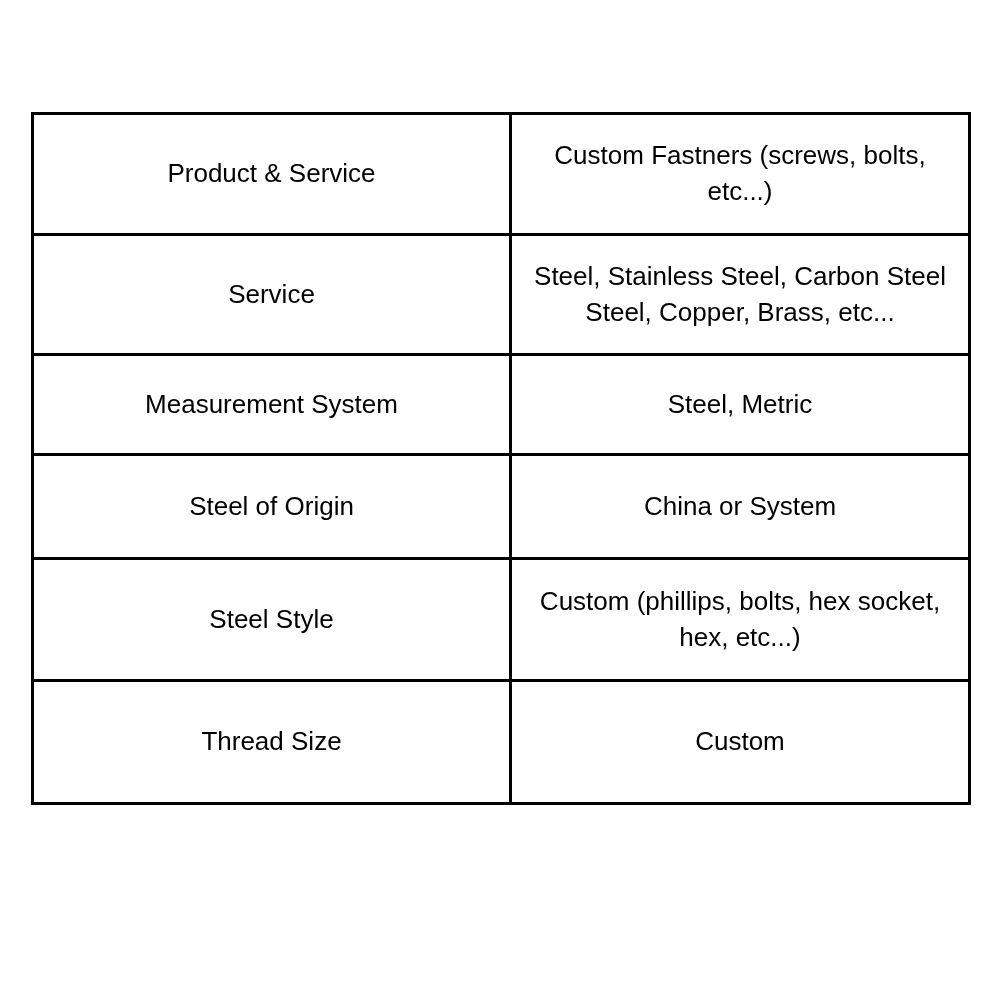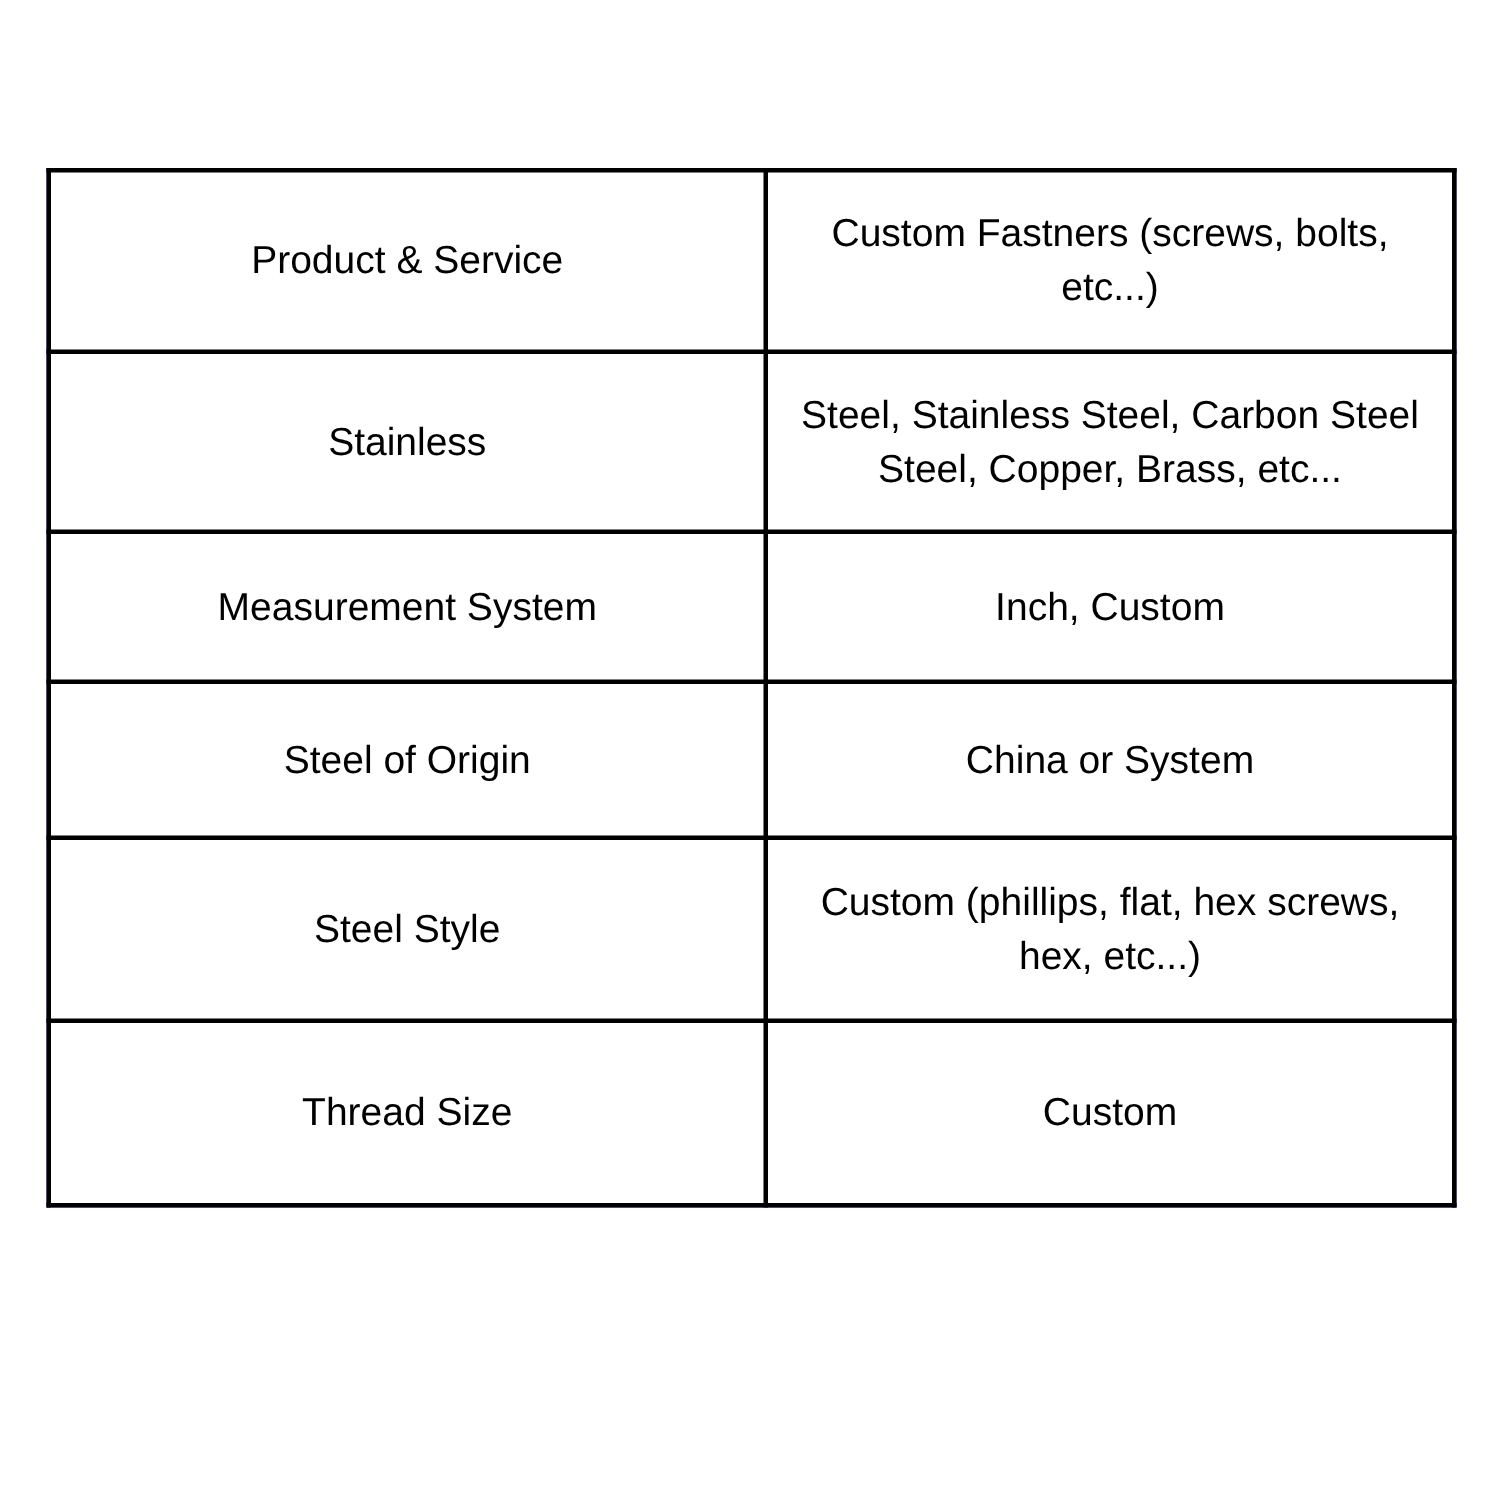--- a/index.html
+++ b/index.html
@@ -25,21 +25,21 @@
   }
 
   
   .spec-table {
     position: absolute;
     left: 31px;
     top: 112px;
     width: 937px;
     border-collapse: collapse;
     table-layout: fixed;
-    background: #6d28d9;
+    background: #86efac;
   }
 
   .spec-table col.col-label { width: 478px; }
   .spec-table col.col-value { width: 459px; }
 
   .spec-table td {
     border: 3px solid #000000;
     text-align: center;
     vertical-align: middle;
     font-size: 26px;
@@ -82,51 +82,51 @@
         <td class="cell-label">
           <span class="cell-text">Product &amp; Service</span>
         </td>
         <td class="cell-value">
           <span class="cell-text">Custom Fastners (screws, bolts, etc...)</span>
         </td>
       </tr>
 
       <tr class="row-h-115">
         <td class="cell-label">
-          <span class="cell-text">Stainless</span>
+          <span class="cell-text">Service</span>
         </td>
         <td class="cell-value">
           <span class="cell-text">Steel, Stainless Steel, Carbon Steel Steel, Copper, Brass, etc...</span>
         </td>
       </tr>
 
       <tr class="row-h-95">
         <td class="cell-label">
           <span class="cell-text">Measurement System</span>
         </td>
         <td class="cell-value">
-          <span class="cell-text">Inch, Custom</span>
+          <span class="cell-text">Steel, Metric</span>
         </td>
       </tr>
 
       <tr class="row-h-99">
         <td class="cell-label">
           <span class="cell-text">Steel of Origin</span>
         </td>
         <td class="cell-value">
           <span class="cell-text">China or System</span>
         </td>
       </tr>
 
       <tr class="row-h-117">
         <td class="cell-label">
           <span class="cell-text">Steel Style</span>
         </td>
         <td class="cell-value">
-          <span class="cell-text">Custom (phillips, flat, hex screws, hex, etc...)</span>
+          <span class="cell-text">Custom (phillips, bolts, hex socket, hex, etc...)</span>
         </td>
       </tr>
 
       <tr class="row-h-118">
         <td class="cell-label">
           <span class="cell-text">Thread Size</span>
         </td>
         <td class="cell-value">
           <span class="cell-text">Custom</span>
         </td>

